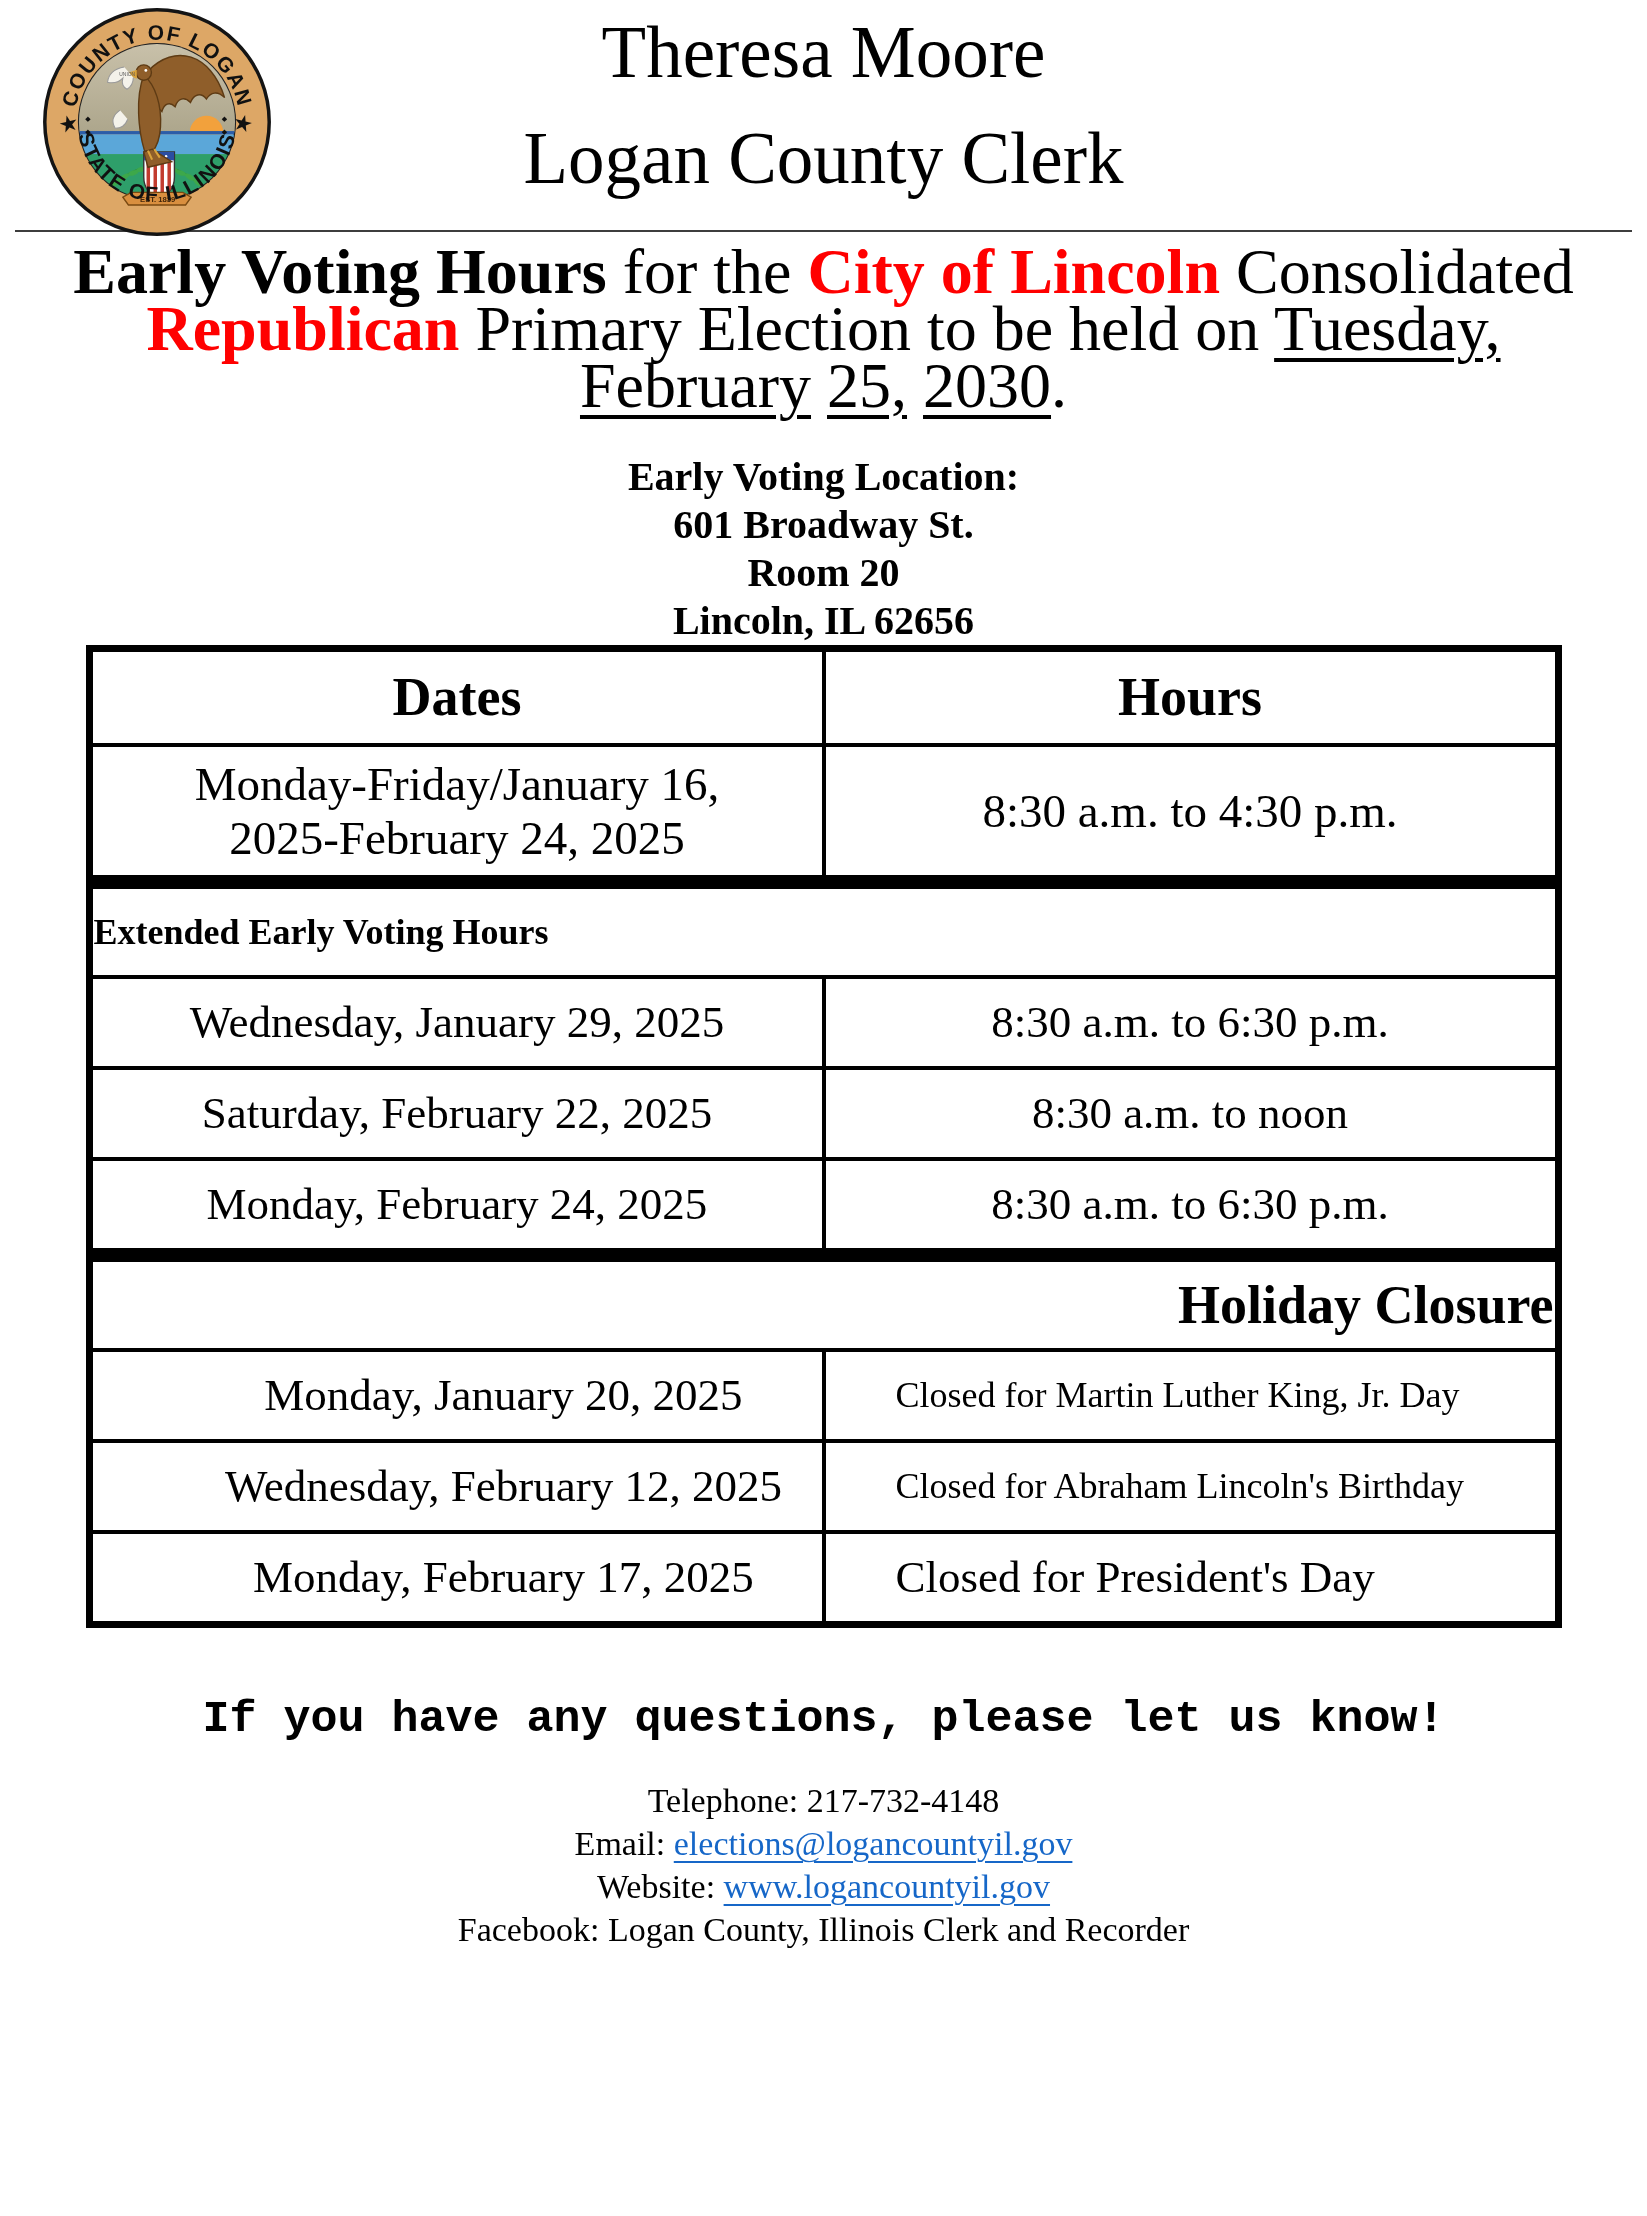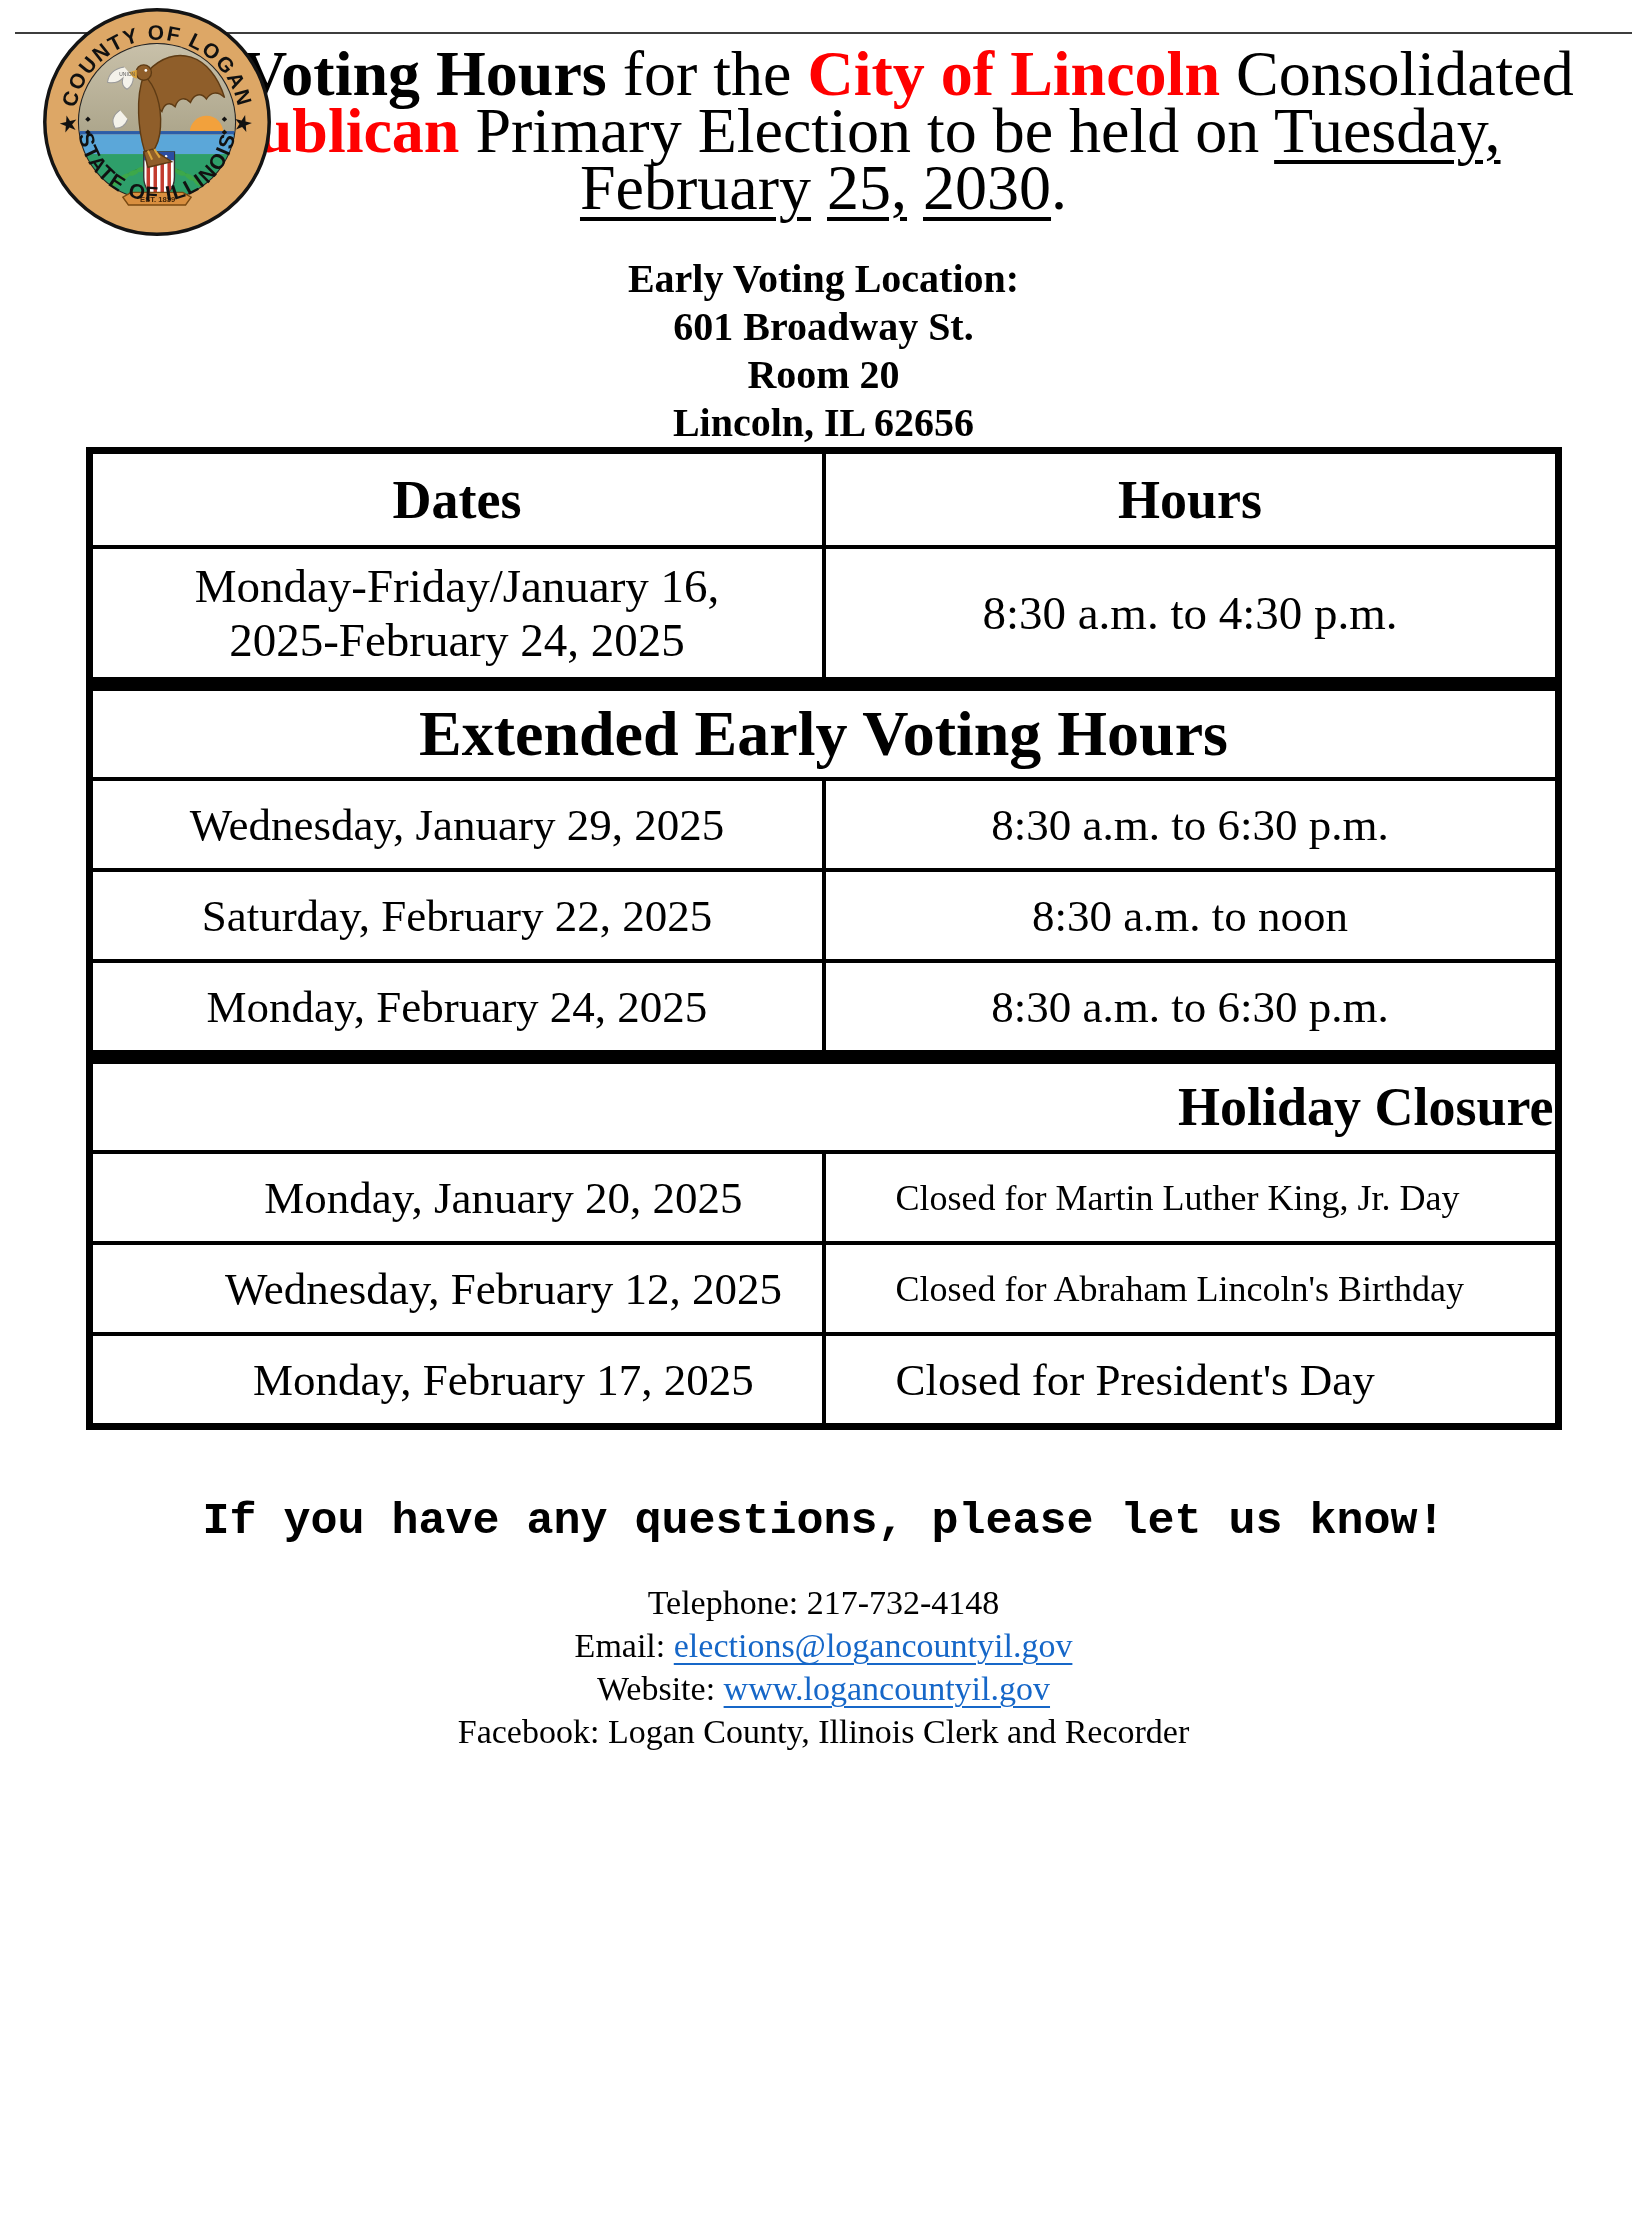--- a/index.html
+++ b/index.html
@@ -31,21 +31,21 @@
   table.t{
     border-collapse:collapse;width:1476px;margin:0 auto;table-layout:fixed;
     border:7px solid #000;
   }
   table.t th,table.t td{border:4.9px solid #000;vertical-align:middle;}
   .hours-table{margin-top:15.4px;}
   .hours-table th{height:89px;font-size:54px;font-weight:bold;text-align:center;}
   .hours-table td{height:126px;font-size:47px;text-align:center;}
   .dates-cell{white-space:pre-line;line-height:54px;}
   .ext-table{margin-top:79px;}
-  .ext-table th{height:84px;font-size:64px;font-weight:bold;text-align:center;}
+  .ext-table th{height:84px;font-size:36px;font-weight:bold;text-align:left;}
   .ext-table td{height:85px;font-size:45px;text-align:center;}
   .hol-table{margin-top:182px;}
   .hol-table th{height:84px;font-size:54px;font-weight:bold;text-align:right;}
   .hol-table td{height:85px;font-size:45px;}
   .hol-table td.hol-date{text-align:center;padding-left:94px;font-family:Liberation Serif, serif;}
   .hol-table td.hol-reason{text-align:left;padding-left:70px;font-size:36px;}
   .hol-table tr.big-reason td.hol-reason{font-size:45px;}
   
   .questions{margin-top:67px;text-align:center;font-weight:bold;font-size:45px;line-height:49px;font-family:Liberation Mono, monospace;}
   .contact{margin-top:35px;text-align:center;font-size:34px;line-height:43px;}
@@ -140,20 +140,24 @@
     </text>
 
     <text x="24" y="178" font-size="32" fill="#111111" transform="rotate(-14 40 168)">★</text>
     <text x="274" y="178" font-size="32" fill="#111111" transform="rotate(14 290 168)">★</text>
     <text x="62" y="164" font-size="10" fill="#111111">◆</text>
     <text x="62" y="182" font-size="10" fill="#111111">◆</text>
     <text x="258" y="164" font-size="10" fill="#111111">◆</text>
     <text x="258" y="182" font-size="10" fill="#111111">◆</text>
   </svg>
 
+  <header class="masthead">
+    <div class="name">Theresa Moore</div>
+    <div class="role">Logan County Clerk</div>
+  </header>
 
   <hr class="rule">
 
   <section class="announce">
     <div><span class="b">Early Voting Hours</span><span> for the </span><span class="red">City of Lincoln</span><span> Consolidated</span></div>
     <div><span class="red">Republican</span><span> Primary Election to be held on </span><span class="u">Tuesday,</span></div>
     <div><span class="u">February</span> <span class="u">25,</span> <span class="u">2030</span><span>.</span></div>
   </section>
 
   <section class="location">

